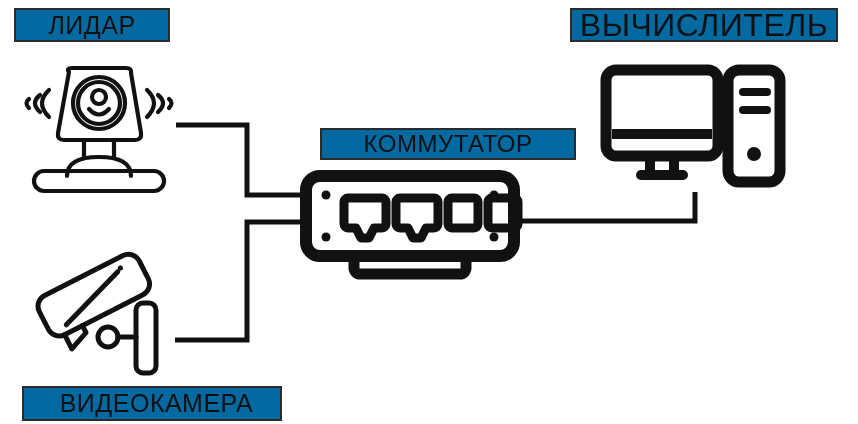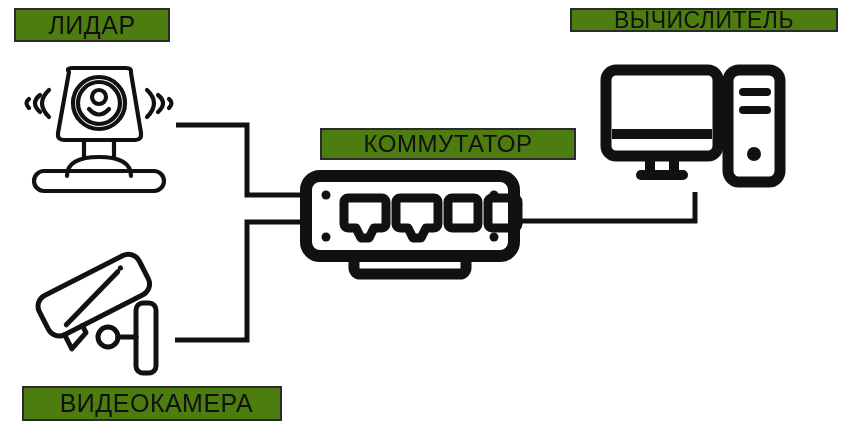--- a/index.html
+++ b/index.html
@@ -14,33 +14,33 @@
   #diagram-root {
     position: relative;
     width: 858px;
     height: 424px;
     background: #ffffff;
     overflow: hidden;
   }
   .node-label {
     position: absolute;
     box-sizing: border-box;
-    background: #4d7c0f;
+    background: #0369a1;
     border: 2px solid #2b2b2b;
     display: flex;
     align-items: center;
     justify-content: center;
     font-family: "Liberation Sans", sans-serif;
     color: #111111;
     letter-spacing: 0.5px;
     white-space: nowrap;
     line-height: 1;
   }
   #label-lidar   { left: 14px;  top: 8px;   width: 156px; height: 34px; font-size: 25px; }
-  #label-compute { left: 570px; top: 8px;   width: 268px; height: 24px; font-size: 23px; }
+  #label-compute { left: 570px; top: 8px;   width: 268px; height: 34px; font-size: 32px; }
   #label-switch  { left: 290px; top: 128px; width: 256px; height: 32px; font-size: 24px; margin-left: 30px; }
   #label-camera  { left: 22px;  top: 386px; width: 260px; height: 35px; font-size: 25px; padding-left: 9px; }
 
   .icon-wrap { position: absolute; }
   #icon-lidar   { left: 8px;   top: 52px;  width: 180px; height: 140px; }
   #icon-camera  { left: 22px;  top: 248px; width: 170px; height: 130px; }
   #icon-switch  { left: 296px; top: 168px; width: 228px; height: 110px; }
   #icon-compute { left: 598px; top: 62px;  width: 190px; height: 125px; }
 
   #wires {

